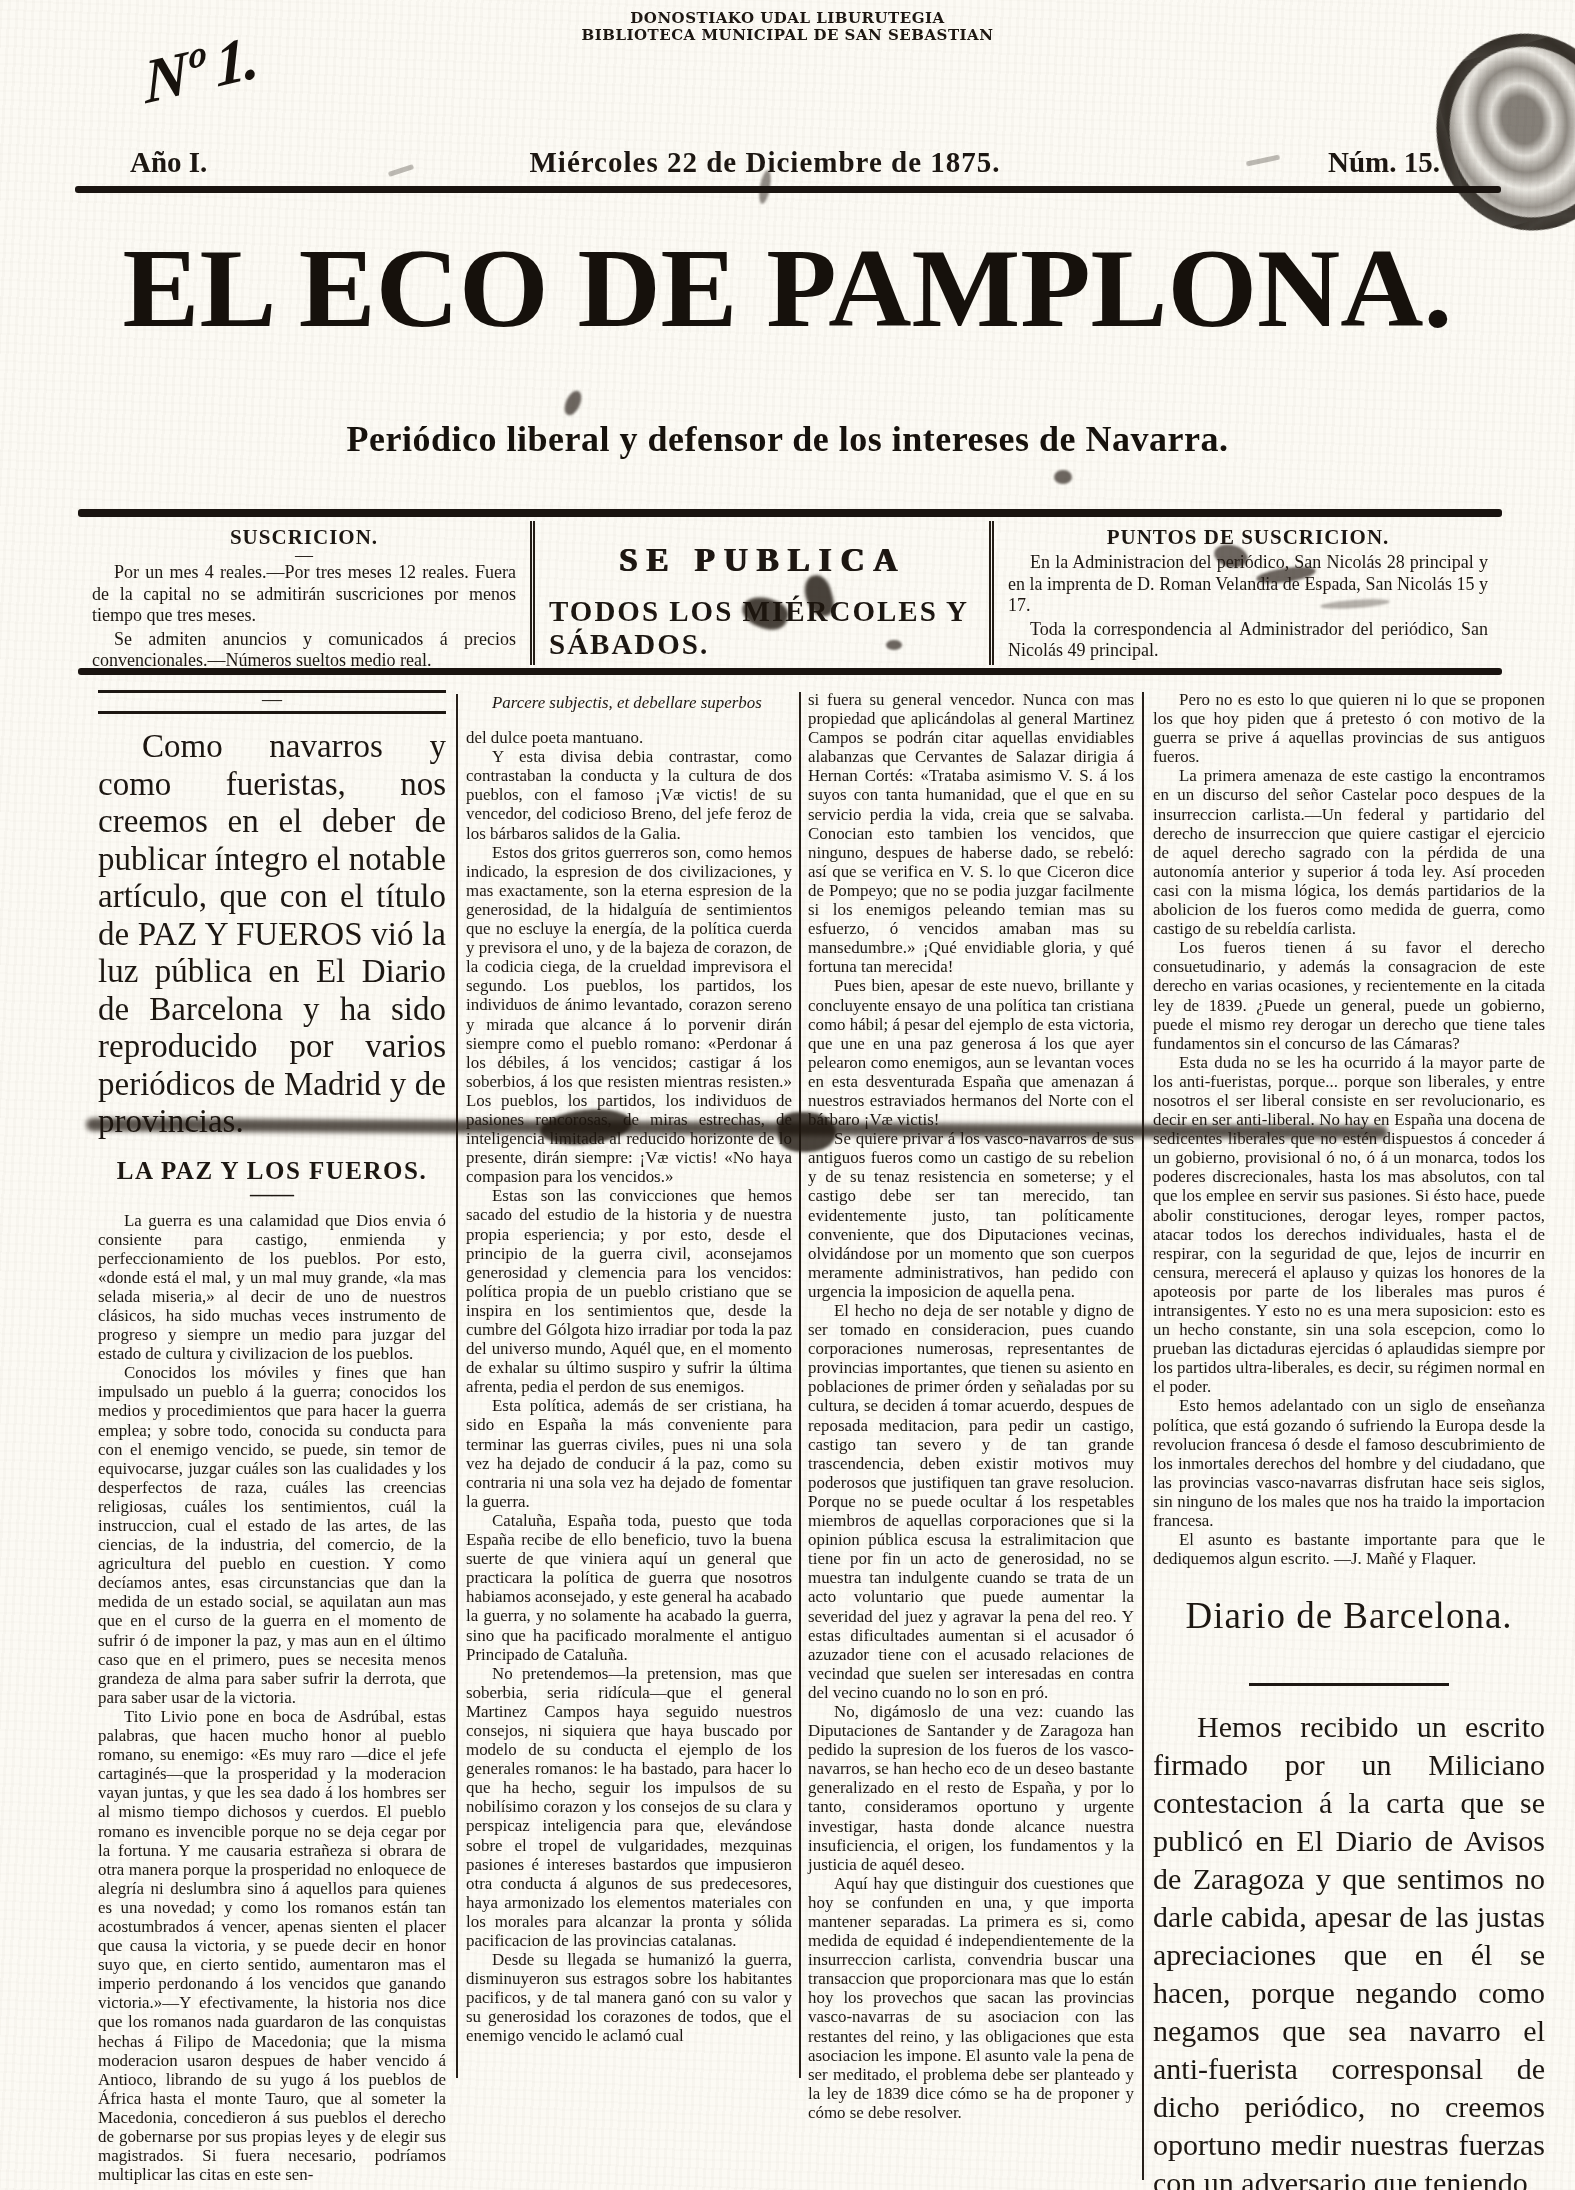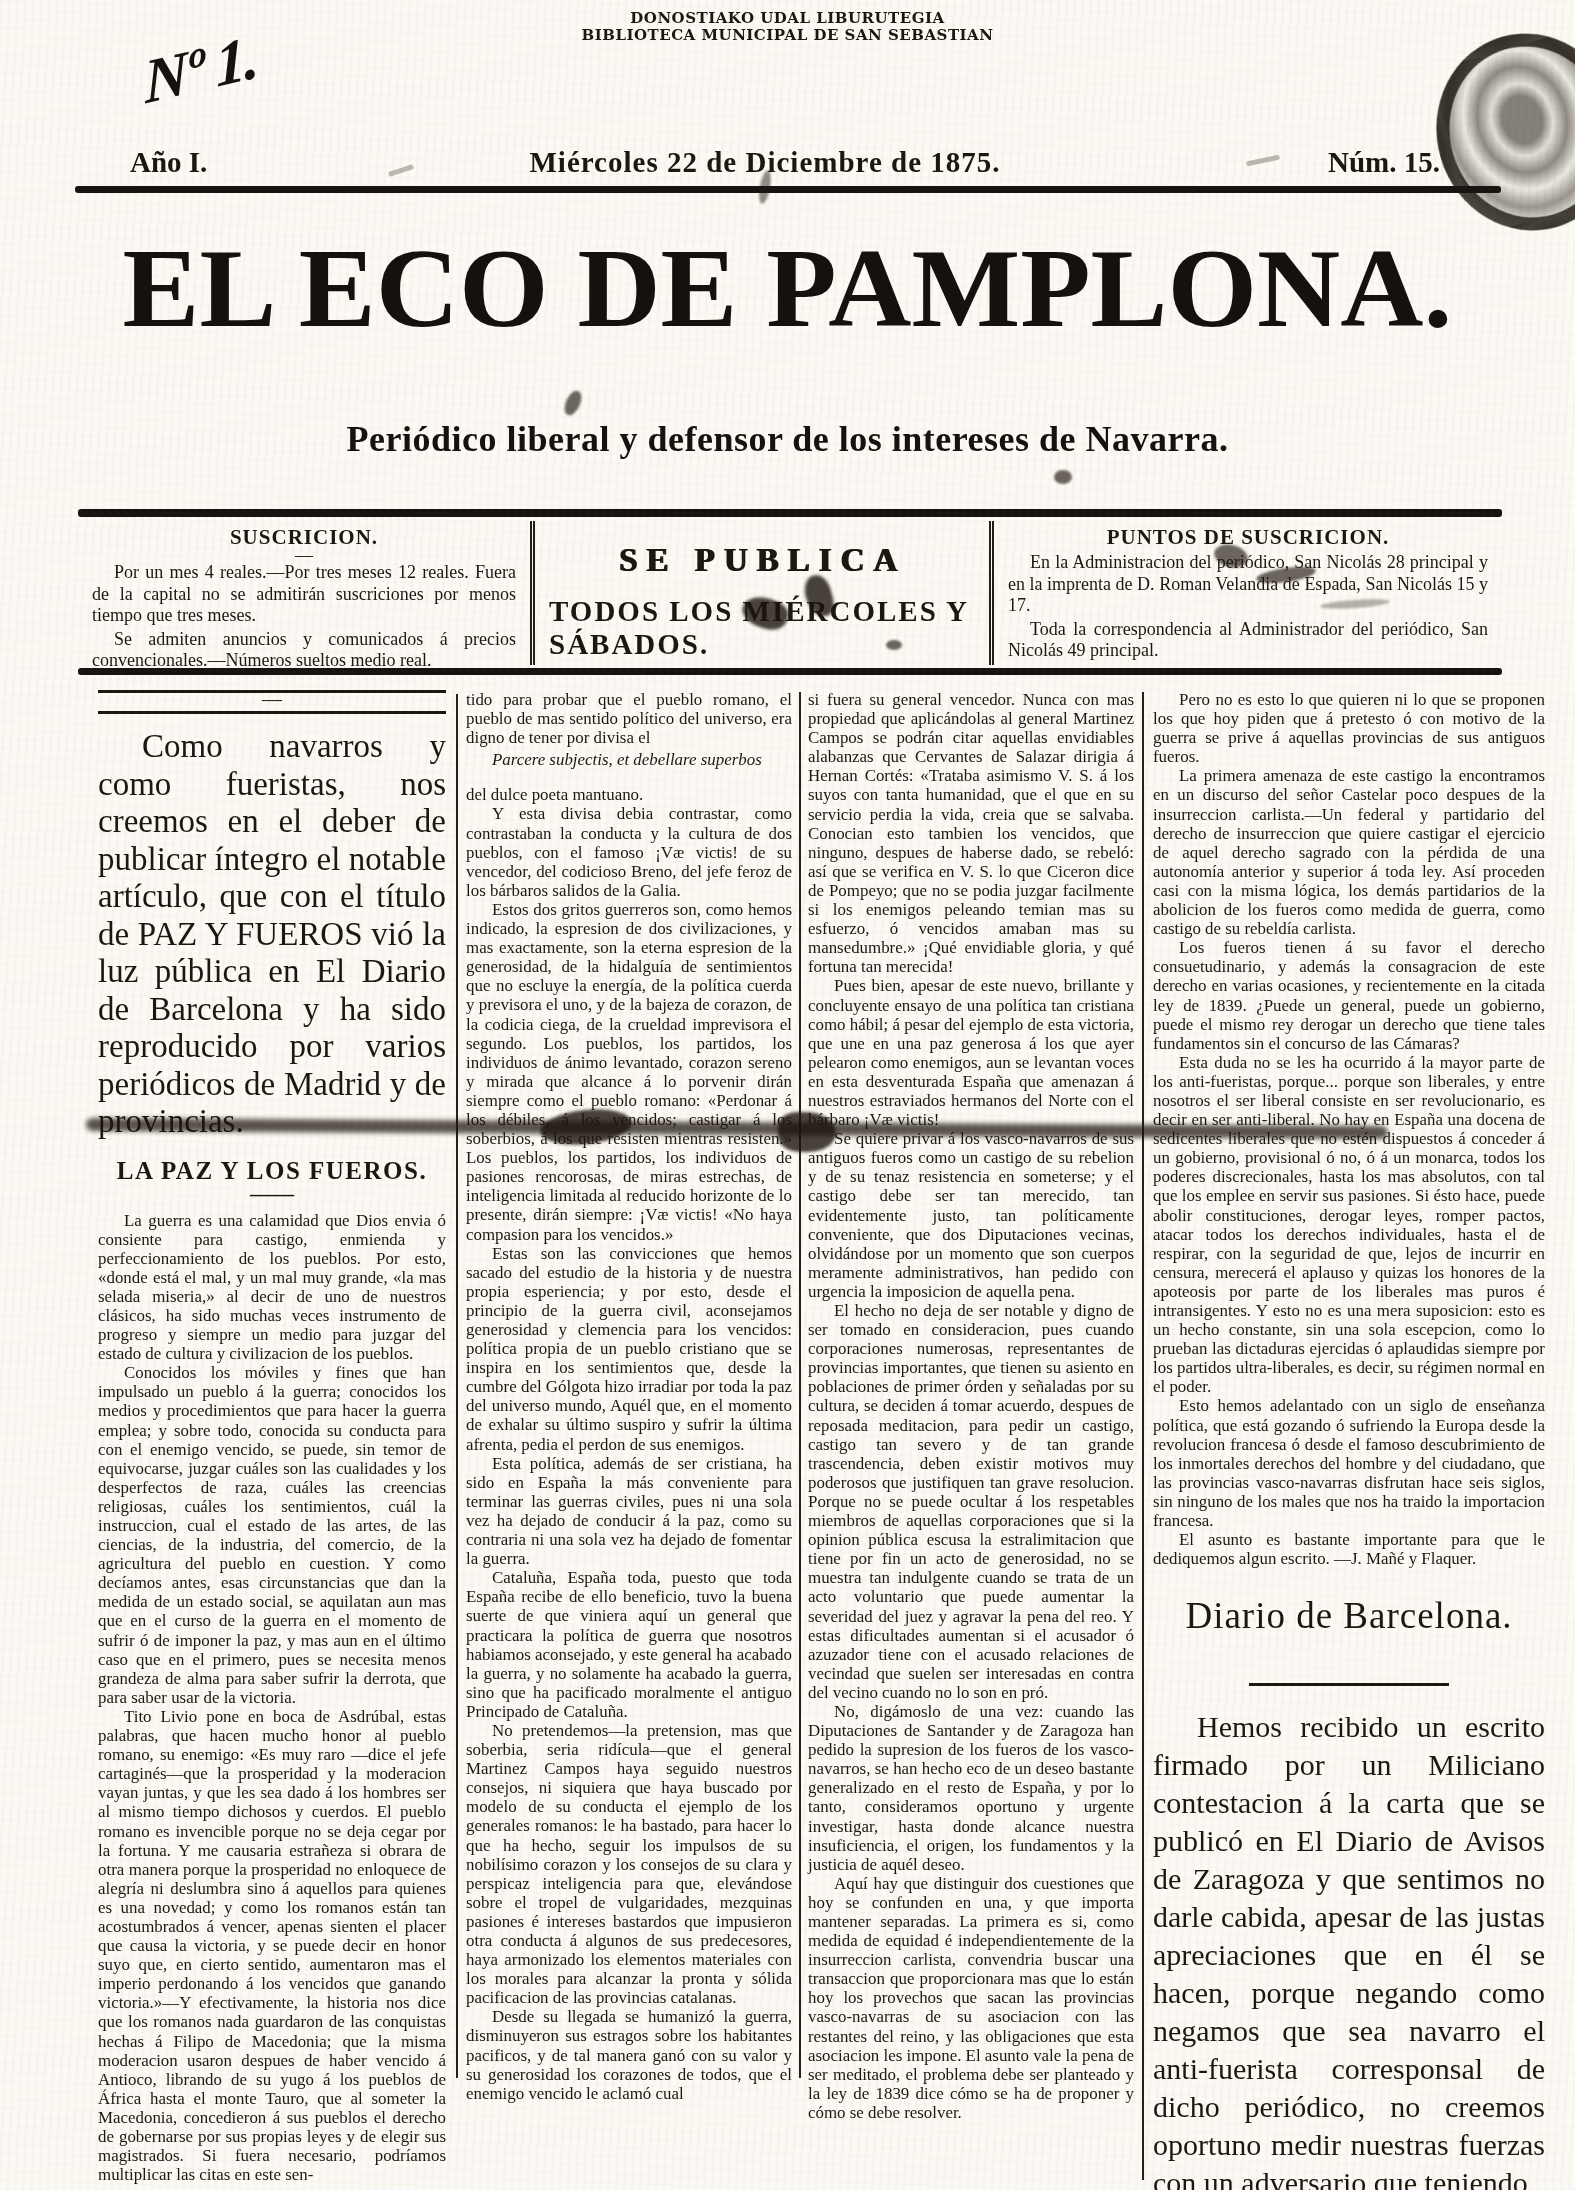--- a/index.html
+++ b/index.html
@@ -150,21 +150,20 @@
     <div class="thinrule"></div>
     <p class="intro">Como navarros y como fueristas, nos creemos en el deber de publicar íntegro el notable artículo, que con el título de PAZ Y FUEROS vió la luz pública en El Diario de Barcelona y ha sido reproducido por varios periódicos de Madrid y de provincias.</p>
     <h2 class="paz">LA PAZ Y LOS FUEROS.</h2>
     <div class="paz-dash">——</div>
     <p class="sp">La guerra es una calamidad que Dios envia ó consiente para castigo, enmienda y perfeccionamiento de los pueblos. Por esto, «donde está el mal, y un mal muy grande, «la mas selada miseria,» al decir de uno de nuestros clásicos, ha sido muchas veces instrumento de progreso y siempre un medio para juzgar del estado de cultura y civilizacion de los pueblos.</p>
     <p class="sp">Conocidos los móviles y fines que han impulsado un pueblo á la guerra; conocidos los medios y procedimientos que para hacer la guerra emplea; y sobre todo, conocida su conducta para con el enemigo vencido, se puede, sin temor de equivocarse, juzgar cuáles son las cualidades y los desperfectos de raza, cuáles las creencias religiosas, cuáles los sentimientos, cuál la instruccion, cual el estado de las artes, de las ciencias, de la industria, del comercio, de la agricultura del pueblo en cuestion. Y como decíamos antes, esas circunstancias que dan la medida de un estado social, se aquilatan aun mas que en el curso de la guerra en el momento de sufrir ó de imponer la paz, y mas aun en el último caso que en el primero, pues se necesita menos grandeza de alma para saber sufrir la derrota, que para saber usar de la victoria.</p>
     <p class="sp">Tito Livio pone en boca de Asdrúbal, estas palabras, que hacen mucho honor al pueblo romano, su enemigo: «Es muy raro —dice el jefe cartaginés—que la prosperidad y la moderacion vayan juntas, y que les sea dado á los hombres ser al mismo tiempo dichosos y cuerdos. El pueblo romano es invencible porque no se deja cegar por la fortuna. Y me causaria estrañeza si obrara de otra manera porque la prosperidad no enloquece de alegría ni deslumbra sino á aquellos para quienes es una novedad; y como los romanos están tan acostumbrados á vencer, apenas sienten el placer que causa la victoria, y se puede decir en honor suyo que, en cierto sentido, aumentaron mas el imperio perdonando á los vencidos que ganando victoria.»—Y efectivamente, la historia nos dice que los romanos nada guardaron de las conquistas hechas á Filipo de Macedonia; que la misma moderacion usaron despues de haber vencido á Antioco, librando de su yugo á los pueblos de África hasta el monte Tauro, que al someter la Macedonia, concedieron á sus pueblos el derecho de gobernarse por sus propias leyes y de elegir sus magistrados. Si fuera necesario, podríamos multiplicar las citas en este sen-</p>
   </div>
 
   <div class="col c2">
-    <p class="sp ni">tido para probar que el pueblo romano, el pueblo de mas sentido político del universo, era digno de tener por divisa el</p>
     <p class="sp lat">Parcere subjectis, et debellare superbos</p>
     <p class="sp ni">del dulce poeta mantuano.</p>
     <p class="sp">Y esta divisa debia contrastar, como contrastaban la conducta y la cultura de dos pueblos, con el famoso ¡Væ victis! de su vencedor, del codicioso Breno, del jefe feroz de los bárbaros salidos de la Galia.</p>
     <p class="sp">Estos dos gritos guerreros son, como hemos indicado, la espresion de dos civilizaciones, y mas exactamente, son la eterna espresion de la generosidad, de la hidalguía de sentimientos que no escluye la energía, de la política cuerda y previsora el uno, y de la bajeza de corazon, de la codicia ciega, de la crueldad imprevisora el segundo. Los pueblos, los partidos, los individuos de ánimo levantado, corazon sereno y mirada que alcance á lo porvenir dirán siempre como el pueblo romano: «Perdonar á los débiles, á los vencidos; castigar á los soberbios, á los que resisten mientras resisten.» Los pueblos, los partidos, los individuos de pasiones rencorosas, de miras estrechas, de inteligencia limitada al reducido horizonte de lo presente, dirán siempre: ¡Væ victis! «No haya compasion para los vencidos.»</p>
     <p class="sp">Estas son las convicciones que hemos sacado del estudio de la historia y de nuestra propia esperiencia; y por esto, desde el principio de la guerra civil, aconsejamos generosidad y clemencia para los vencidos: política propia de un pueblo cristiano que se inspira en los sentimientos que, desde la cumbre del Gólgota hizo irradiar por toda la paz del universo mundo, Aquél que, en el momento de exhalar su último suspiro y sufrir la última afrenta, pedia el perdon de sus enemigos.</p>
     <p class="sp">Esta política, además de ser cristiana, ha sido en España la más conveniente para terminar las guerras civiles, pues ni una sola vez ha dejado de conducir á la paz, como su contraria ni una sola vez ha dejado de fomentar la guerra.</p>
     <p class="sp">Cataluña, España toda, puesto que toda España recibe de ello beneficio, tuvo la buena suerte de que viniera aquí un general que practicara la política de guerra que nosotros habiamos aconsejado, y este general ha acabado la guerra, y no solamente ha acabado la guerra, sino que ha pacificado moralmente el antiguo Principado de Cataluña.</p>
     <p class="sp">No pretendemos—la pretension, mas que soberbia, seria ridícula—que el general Martinez Campos haya seguido nuestros consejos, ni siquiera que haya buscado por modelo de su conducta el ejemplo de los generales romanos: le ha bastado, para hacer lo que ha hecho, seguir los impulsos de su nobilísimo corazon y los consejos de su clara y perspicaz inteligencia para que, elevándose sobre el tropel de vulgaridades, mezquinas pasiones é intereses bastardos que impusieron otra conducta á algunos de sus predecesores, haya armonizado los elementos materiales con los morales para alcanzar la pronta y sólida pacificacion de las provincias catalanas.</p>
     <p class="sp">Desde su llegada se humanizó la guerra, disminuyeron sus estragos sobre los habitantes pacificos, y de tal manera ganó con su valor y su generosidad los corazones de todos, que el enemigo vencido le aclamó cual</p>
   </div>

